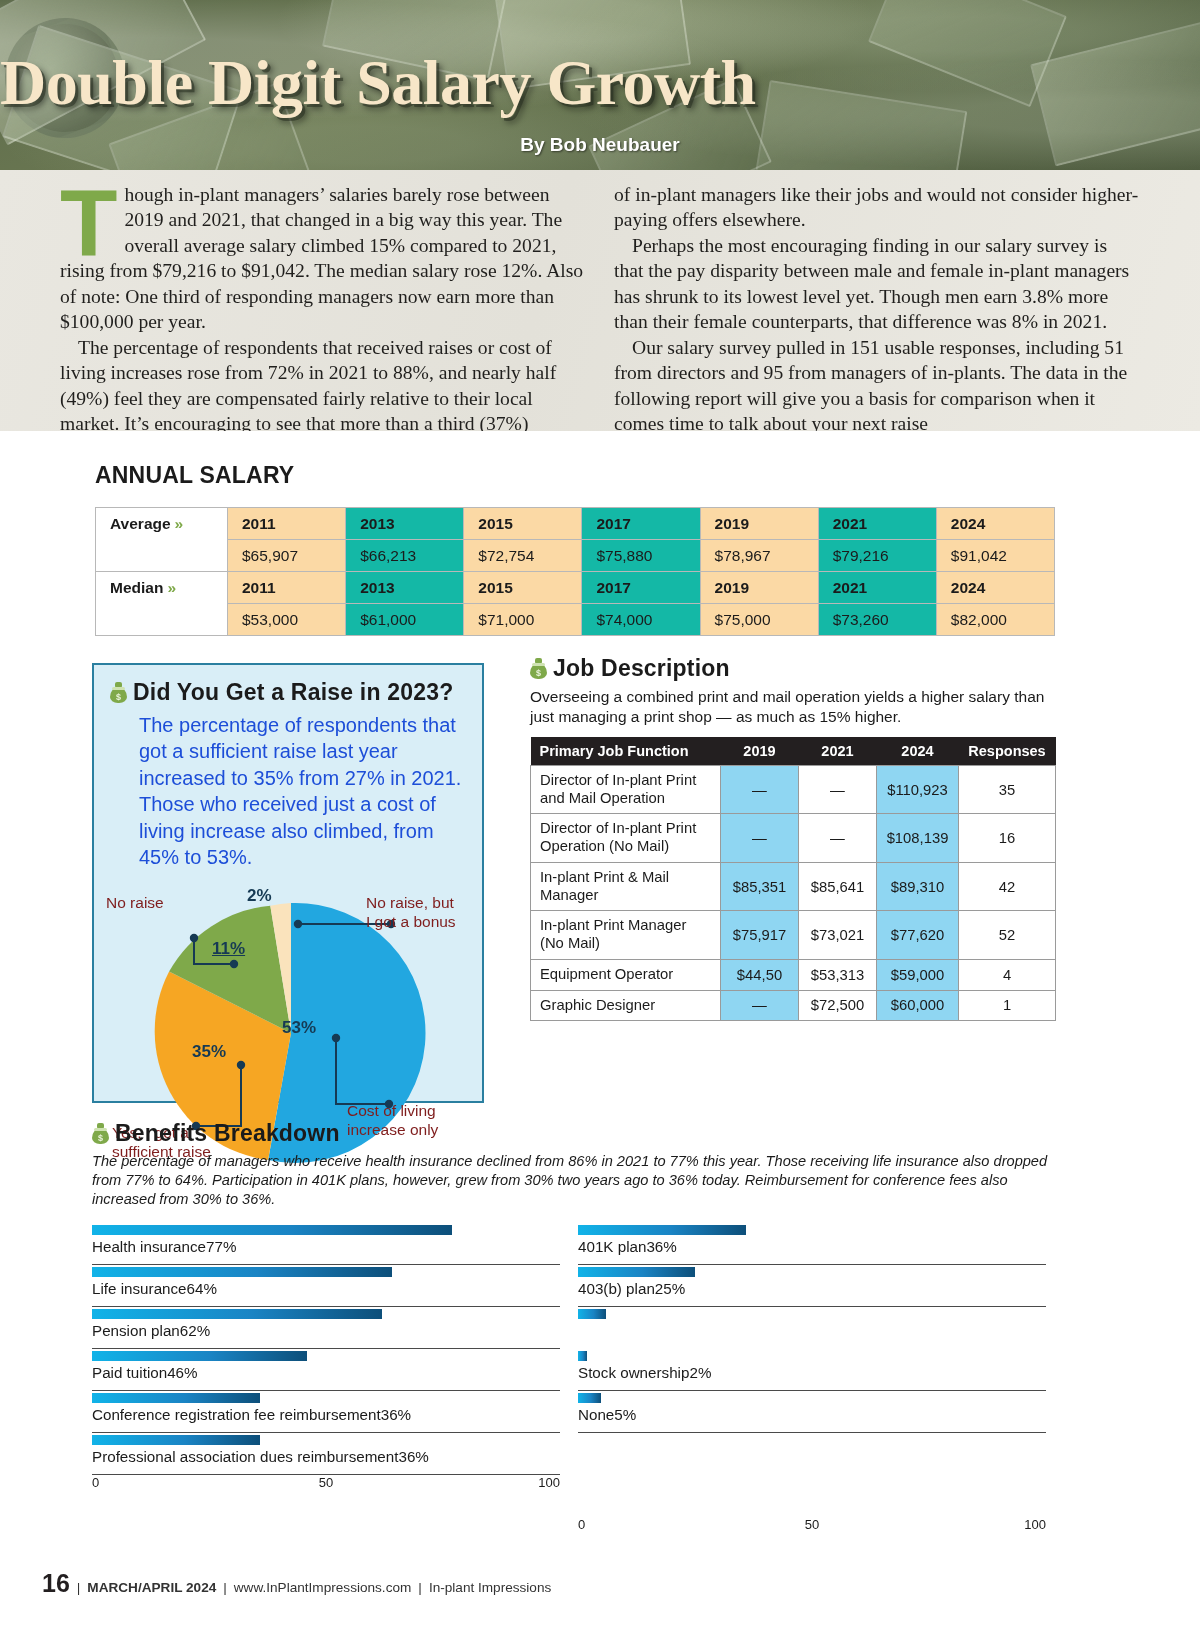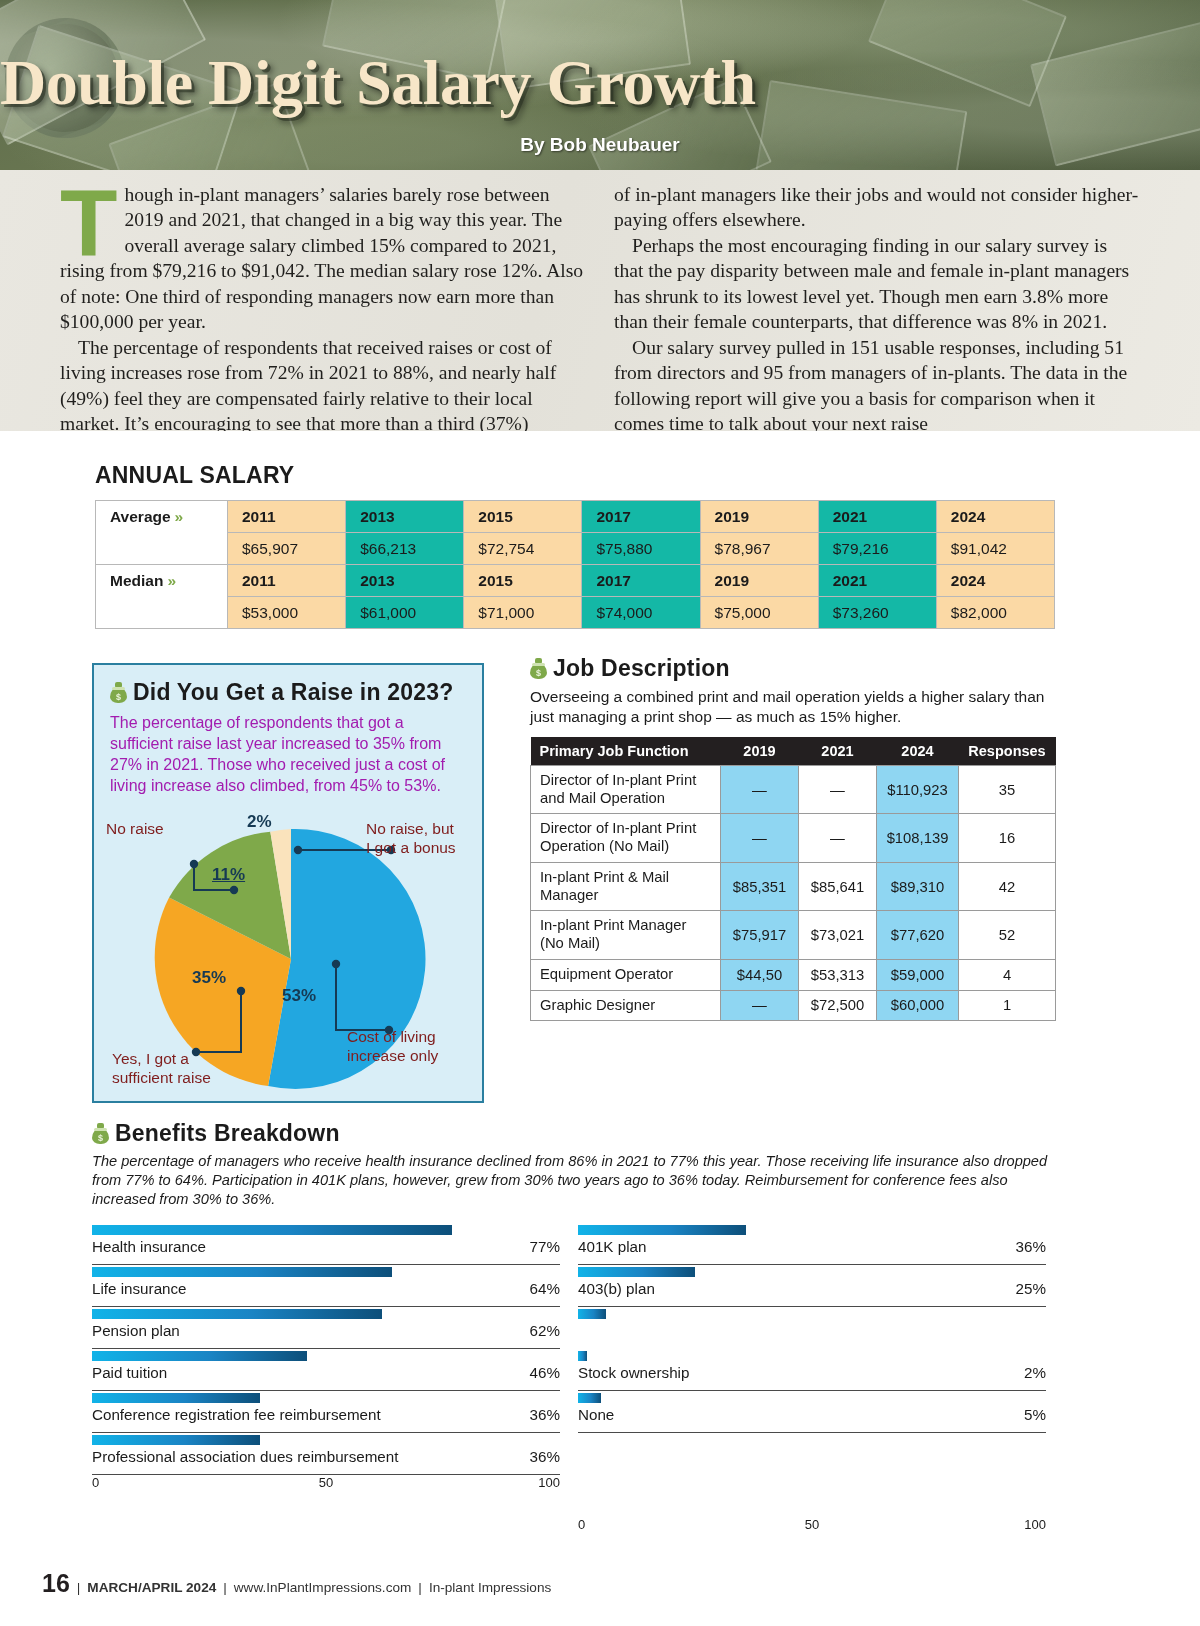--- a/index.html
+++ b/index.html
@@ -107,21 +107,21 @@
     position: absolute; left: 2px; top: 5px; width: 13px; height: 3px;
     background: #cfe3b2; border-radius: 2px;
   }
   .moneybag .dollar {
     position: absolute; left: 0; bottom: 1px; width: 17px; text-align: center;
     font-size: 9px; font-weight: 700; color: #eaf3dc; line-height: 1;
   }
 
   
   .annual-wrap { position: absolute; left: 95px; top: 462px; width: 960px; }
-  .annual-heading { margin-bottom: 11px; }
+  .annual-heading { margin-bottom: 18px; }
   table.annual { border-collapse: collapse; width: 960px; table-layout: fixed; }
   table.annual td {
     height: 32px; font-size: 15.5px; color: #1b1b1b;
     padding: 0 14px; border: 1px solid #b8b8b8;
   }
   table.annual td.rowlabel {
     width: 132px; font-weight: 700; font-size: 15.5px;
     border-bottom: none; border-top: 1px solid #b8b8b8; background: #fff;
   }
   table.annual td.rowlabel-b {
@@ -132,21 +132,21 @@
   table.annual td.shade { background: #fbd9a5; }
   table.annual td.plain { background: #14b8a6; }
 
   
   .pie-panel {
     position: absolute; left: 92px; top: 663px; width: 392px; height: 440px;
     background: #d9eef7; border: 2px solid #2a7fa0;
   }
   .pie-panel .inner { padding: 14px 16px 0 16px; }
   .pie-panel .sub {
-    margin-top: 6px; font-size: 16px; line-height: 1.32; color: #a21caf;
+    margin-top: 6px; font-size: 20px; line-height: 1.32; color: #1d4ed8; margin-left: 29px;
   }
   .pie-area { position: relative; width: 392px; height: 300px; margin-top: 4px; }
   .pie-svg { position: absolute; left: 52px; top: 14px; }
   .plabel {
     position: absolute; font-size: 15.5px; color: #7f1d1d; line-height: 1.22;
   }
   .pval { position: absolute; font-size: 17px; font-weight: 700; color: #163a54; }
 
   
   .job-wrap { position: absolute; left: 530px; top: 655px; width: 525px; }
@@ -175,21 +175,21 @@
   .ben-cols { display: flex; gap: 18px; margin-top: 14px; }
   .ben-col { width: 468px; }
   .ben-item { position: relative; height: 42px; }
   .ben-bar {
     position: absolute; left: 0; top: 2px; height: 10px;
     background: linear-gradient(90deg, #11b3e8 0%, #1a84c4 55%, #0d4f7a 100%);
   }
   .ben-row {
     position: absolute; left: 0; right: 0; bottom: 0; height: 27px;
     border-bottom: 1.5px solid #4a4a4a;
-    display: flex; align-items: flex-start; justify-content: space-between;
+    display: flex; align-items: flex-start; 
     font-size: 15.2px; color: #1b1b1b;
   }
   .ben-axis { position: relative; height: 18px; width: 468px; }
   .ben-axis span { position: absolute; top: 0; font-size: 13px; color: #1b1b1b; }
   .ax0 { left: 0; }
   .ax50 { left: 50%; transform: translateX(-50%); }
   .ax100 { right: 0; }
 
   
   .footer {
@@ -314,21 +314,21 @@
         <circle cx="243" cy="216" r="3.2"></circle>
 
         <circle cx="95" cy="177" r="3.2"></circle>
         <path d="M 95 177 L 95 238 L 50 238" fill="none"></path>
         <circle cx="50" cy="238" r="3.2"></circle>
       </g>
     </svg>
 
     <div class="pval" style="left:153px; top:12px;">2%</div>
     <div class="pval" style="left:118px; top:65px;text-decoration:underline;">11%</div>
-    <div class="pval" style="left:188px; top:144px;margin-top:42px;">53%</div>
+    <div class="pval" style="left:188px; top:144px;">53%</div>
     <div class="pval" style="left:98px; top:168px;">35%</div>
 
     <div class="plabel" style="left:12px; top:20px;">No raise</div>
     <div class="plabel" style="left:272px; top:20px; white-space:pre-line;">No raise, but
 I got a bonus</div>
     <div class="plabel" style="left:18px; top:250px; white-space:pre-line;">Yes, I got a
 sufficient raise</div>
     <div class="plabel" style="left:253px; top:228px; white-space:pre-line;">Cost of living
 increase only</div>
   </div>

